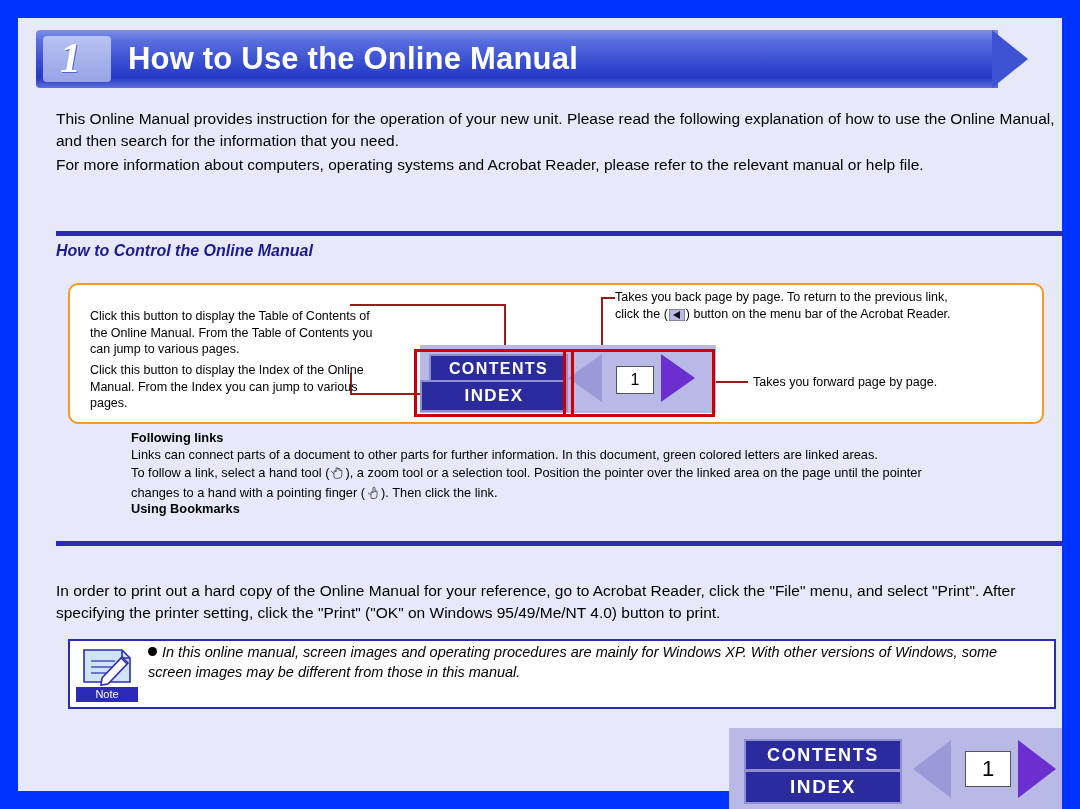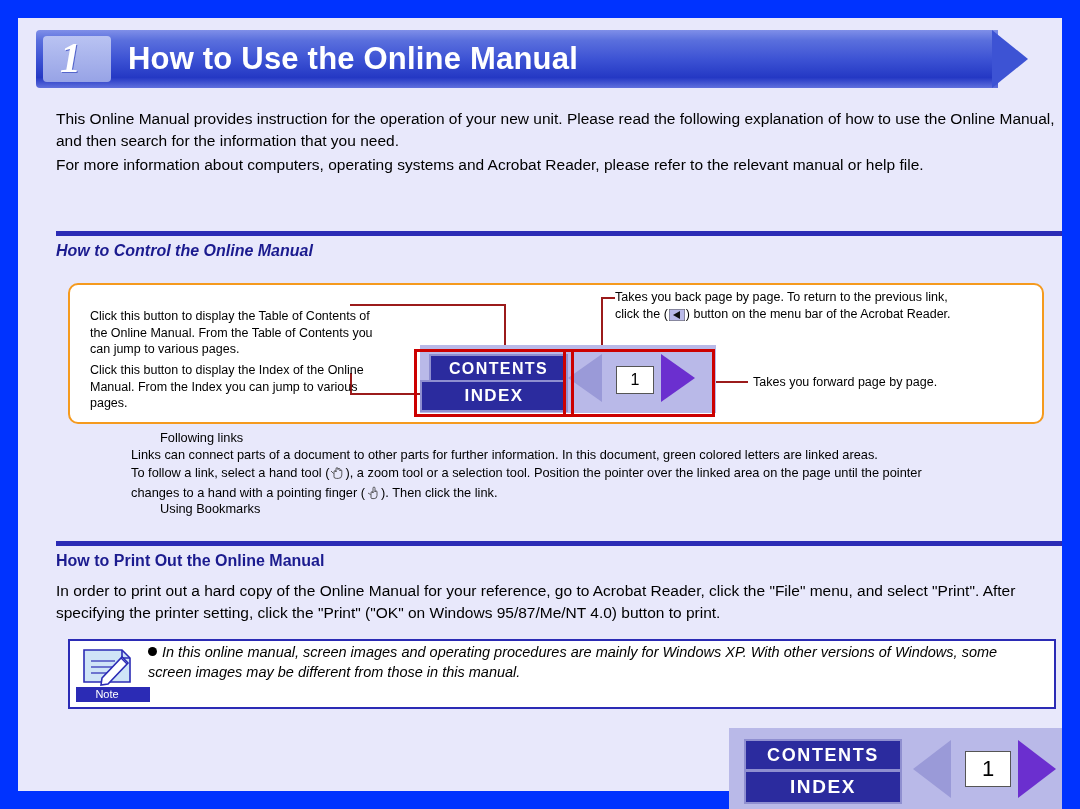--- a/index.html
+++ b/index.html
@@ -204,21 +204,21 @@
   }
   
   .sub-block {
     position: absolute;
     left: 113px;
     width: 930px;
     font-size: 12.8px;
     line-height: 1.35;
     color: #000;
   }
-  .sub-title { font-weight: normal; margin-left: 29px; }
+  .sub-title { font-weight: bold; }
   
   .print-text {
     position: absolute;
     left: 38px;
     top: 562px;
     width: 1006px;
     font-size: 15.5px;
     line-height: 1.42;
     color: #000;
   }
@@ -242,21 +242,21 @@
   }
   .note-label {
     position: absolute;
     left: 58px;
     top: 669px;
     width: 62px;
     background: #2b2bb5;
     color: #ffffff;
     font-size: 11px;
     text-align: center;
-    padding: 1px 12px 2px 0;
+    padding: 1px 0 2px 0;
   }
   .note-lines {
     position: absolute;
     left: 130px;
     top: 624px;
     width: 895px;
     font-size: 14.5px;
     font-style: italic;
     line-height: 1.4;
     color: #000;
@@ -421,24 +421,23 @@
           </svg></span><span>). Then click the link.</span>
     </div>
   </div>
 
   <div class="sub-block" style="top:482px;">
     <div class="sub-title">Using Bookmarks</div>
   </div>
 
   <div class="section-head" style="top:523px;">
     <div class="section-rule"></div>
-    <div class="section-title">How to Print Out the Online Manual</div>
-  </div>
-
-  <div class="print-text">In order to print out a hard copy of the Online Manual for your reference, go to Acrobat Reader, click the "File" menu, and select "Print". After specifying the printer setting, click the "Print" ("OK" on Windows 95/87/Me/NT 4.0) button to print.</div>
+  </div>
+
+  <div class="print-text">In order to print out a hard copy of the Online Manual for your reference, go to Acrobat Reader, click the "File" menu, and select "Print". After specifying the printer setting, click the "Print" ("OK" on Windows 95/49/Me/NT 4.0) button to print.</div>
 
   <div class="note-box"></div>
   <div class="note-icon-wrap">
     <span>
       <svg width="58" height="42" viewBox="0 0 58 42">
         <polygon points="6,6 44,6 52,14 52,38 6,38" fill="#cfe4f7" stroke="#2b2bb5" stroke-width="1.6"></polygon>
         <polyline points="44,6 44,14 52,14" fill="none" stroke="#2b2bb5" stroke-width="1.6"></polyline>
         <line x1="13" y1="17" x2="37" y2="17" stroke="#2b2bb5" stroke-width="1.2"></line>
         <line x1="13" y1="23" x2="37" y2="23" stroke="#2b2bb5" stroke-width="1.2"></line>
         <line x1="13" y1="29" x2="30" y2="29" stroke="#2b2bb5" stroke-width="1.2"></line>

